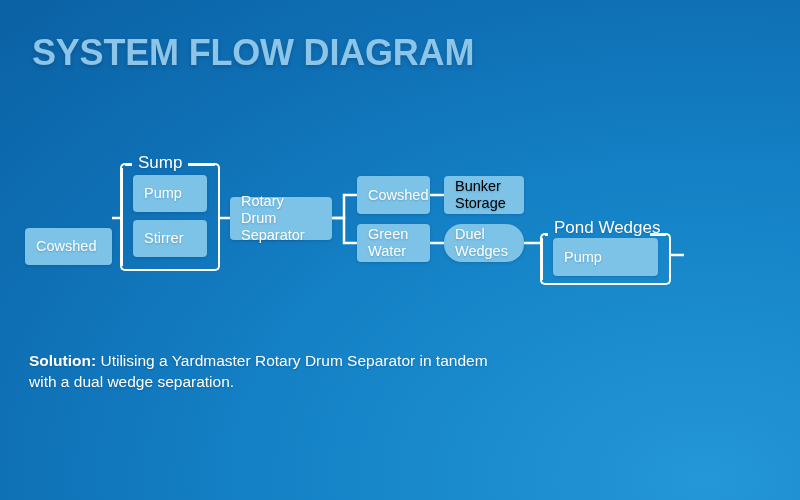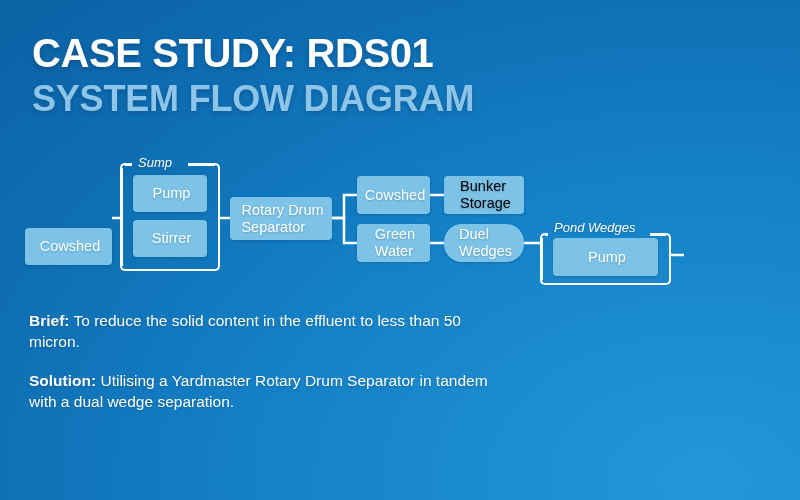--- a/index.html
+++ b/index.html
@@ -67,36 +67,34 @@
     position: absolute;
     box-sizing: border-box;
     background: #7cc3e7;
     border-radius: 4px;
     color: #ffffff;
     font-size: 14.5px;
     line-height: 17px;
     display: flex;
     align-items: center;
     padding-left: 11px;
-    padding-right: 8px;
+    padding-right: 16px;
     text-shadow: 0 1px 2px rgba(0, 50, 90, 0.25);
     box-shadow: 0 1px 3px rgba(0, 40, 80, 0.22);
-    justify-content: center;
   }
   .node span {
     display: block;
   }
   .group-label {
     position: absolute;
     color: #ffffff;
-    font-size: 13px;
+    font-size: 17px;
     line-height: 16px;
     white-space: nowrap;
     text-shadow: 0 1px 2px rgba(0, 50, 90, 0.3);
-    font-style: italic;
   }
   
   .label-mask {
     position: absolute;
     height: 5px;
   }
   
   #copy {
     position: absolute;
     left: 29px;
@@ -105,32 +103,32 @@
     color: #ffffff;
     font-size: 15.5px;
     line-height: 21px;
     text-shadow: 0 1px 2px rgba(0, 45, 85, 0.3);
   }
   #copy p {
     margin: 0 0 18px 0;
   }
   #copy p:last-child {
     margin-bottom: 0;
+    margin-top: 40px;
   }
   .lead {
     font-weight: bold;
   }
 </style>
 </head>
 <body>
 
 <div id="slide">
 
   <div id="header">
-    <div class="title-main">CASE STUDY: RDS01</div>
     <div class="title-sub">SYSTEM FLOW DIAGRAM</div>
   </div>
 
   <div id="diagram">
     <svg id="connectors" viewBox="0 0 800 500" width="800" height="500">
         <path d="M112,218 L120,218" stroke="#ffffff" stroke-width="2.5" fill="none" stroke-linecap="butt"></path>
         <path d="M220,218 L230,218" stroke="#ffffff" stroke-width="2.5" fill="none" stroke-linecap="butt"></path>
         <path d="M332,218 L344,218 L344,195 L357,195" stroke="#ffffff" stroke-width="2.5" fill="none" stroke-linecap="butt"></path>
         <path d="M332,218 L344,218 L344,243 L357,243" stroke="#ffffff" stroke-width="2.5" fill="none" stroke-linecap="butt"></path>
         <path d="M430,195 L444,195" stroke="#ffffff" stroke-width="2.5" fill="none" stroke-linecap="butt"></path>
@@ -187,20 +185,17 @@
       <div class="node" style="left: 444px; top: 224px; width: 80px; height: 38px; background: rgb(124, 195, 231); color: rgb(255, 255, 255); z-index: 6; border-radius: 18px;">
         <span>Duel<br>Wedges</span>
       </div>
       <div class="node" style="left: 553px; top: 238px; width: 105px; height: 38px; background: rgb(124, 195, 231); color: rgb(255, 255, 255); z-index: 6;">
         <span>Pump</span>
       </div>
     </div>
 
   <div id="copy">
     <p>
-      <span class="lead">Brief:</span><span> To reduce the solid content in the effluent to less than 50 micron.</span>
-    </p>
-    <p>
       <span class="lead">Solution:</span><span> Utilising a Yardmaster Rotary Drum Separator in tandem with a dual wedge separation.</span>
     </p>
   </div>
 
 </div>
 
 </body></html>

